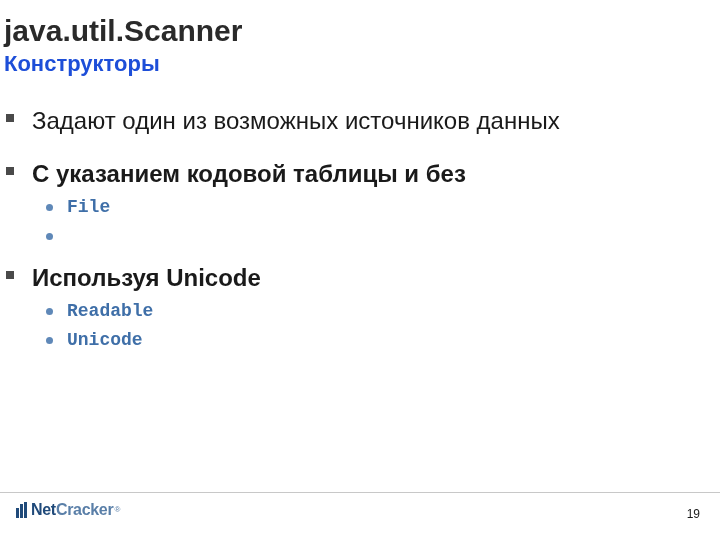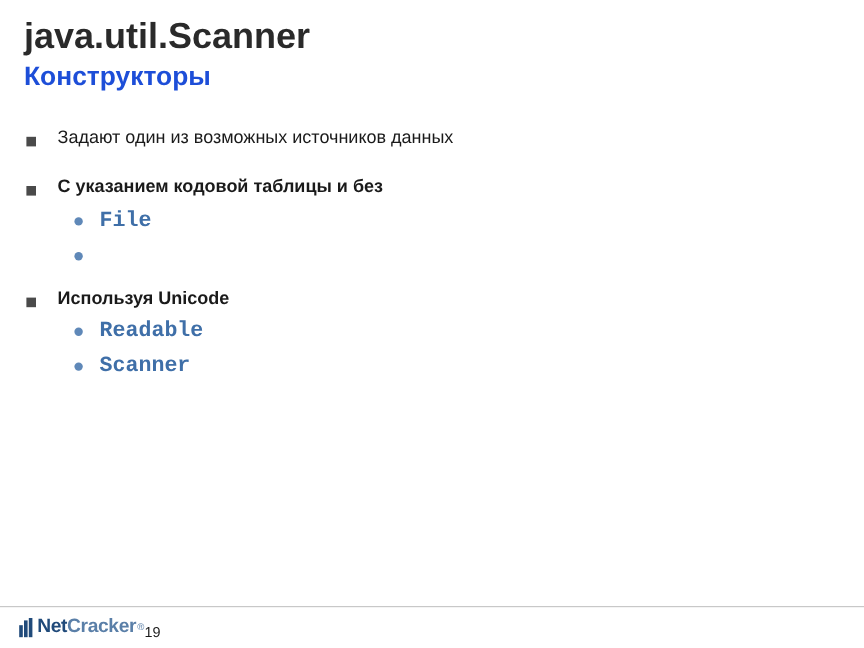--- a/index.html
+++ b/index.html
@@ -4,21 +4,21 @@
 <style>
   * { margin: 0; padding: 0; box-sizing: border-box; }
   body {
     width: 720px; height: 540px;
     background: #fff;
     font-family: Arial, Helvetica, sans-serif;
     position: relative;
     color: #1a1a1a;
   }
   .slide {
-    padding: 14px 20px 0 20px;
+    padding: 14px 20px 0 4px;
   }
   .title {
     font-size: 30px;
     font-weight: bold;
     color: #2a2a2a;
     line-height: 1.15;
   }
   .subtitle {
     font-size: 22px;
     font-weight: bold;
@@ -36,21 +36,21 @@
   }
   .li1.tight { margin-bottom: 6px; font-weight: bold; }
   .sq {
     width: 8px; height: 8px;
     background: #4a4a4a;
     margin-top: 9px;
     margin-right: 18px;
     flex: 0 0 auto;
   }
   .li1-text {
-    font-size: 15px;
+    font-size: 24px;
     color: #1a1a1a;
     line-height: 1.3;
   }
   .ul2 {
     margin-left: 40px;
     margin-bottom: 22px;
   }
   .li2 {
     display: flex;
     align-items: flex-start;
@@ -67,25 +67,25 @@
   .li2-text {
     font-family: "Courier New", Courier, monospace;
     font-weight: bold;
     font-size: 18px;
     color: #3f6fa8;
     line-height: 1.4;
   }
   .footer {
     position: absolute;
     left: 0; right: 0; bottom: 0;
-    height: 35px;
+    height: 48px;
     border-top: 1px solid #c8c8c8;
     padding: 8px 20px 0 16px;
     display: flex;
-    justify-content: flex-start;
+    justify-content: space-between;
     align-items: flex-start;
   }
   .logo {
     display: flex;
     align-items: center;
   }
   .logo-mark {
     display: flex;
     gap: 1px;
     margin-right: 4px;
@@ -145,21 +145,21 @@
       <span class="sq"></span>
       <span class="li1-text">Используя Unicode</span>
     </div>
     <div class="ul2">
       <div class="li2">
         <span class="dot"></span>
         <span class="li2-text">Readable</span>
       </div>
       <div class="li2">
         <span class="dot"></span>
-        <span class="li2-text">Scanner</span>
+        <span class="li2-text">Unicode</span>
       </div>
     </div>
 
   </div>
 </div>
 
 <div class="footer">
   <div class="logo">
     <span class="logo-mark">
       <span class="bar b1"></span>

